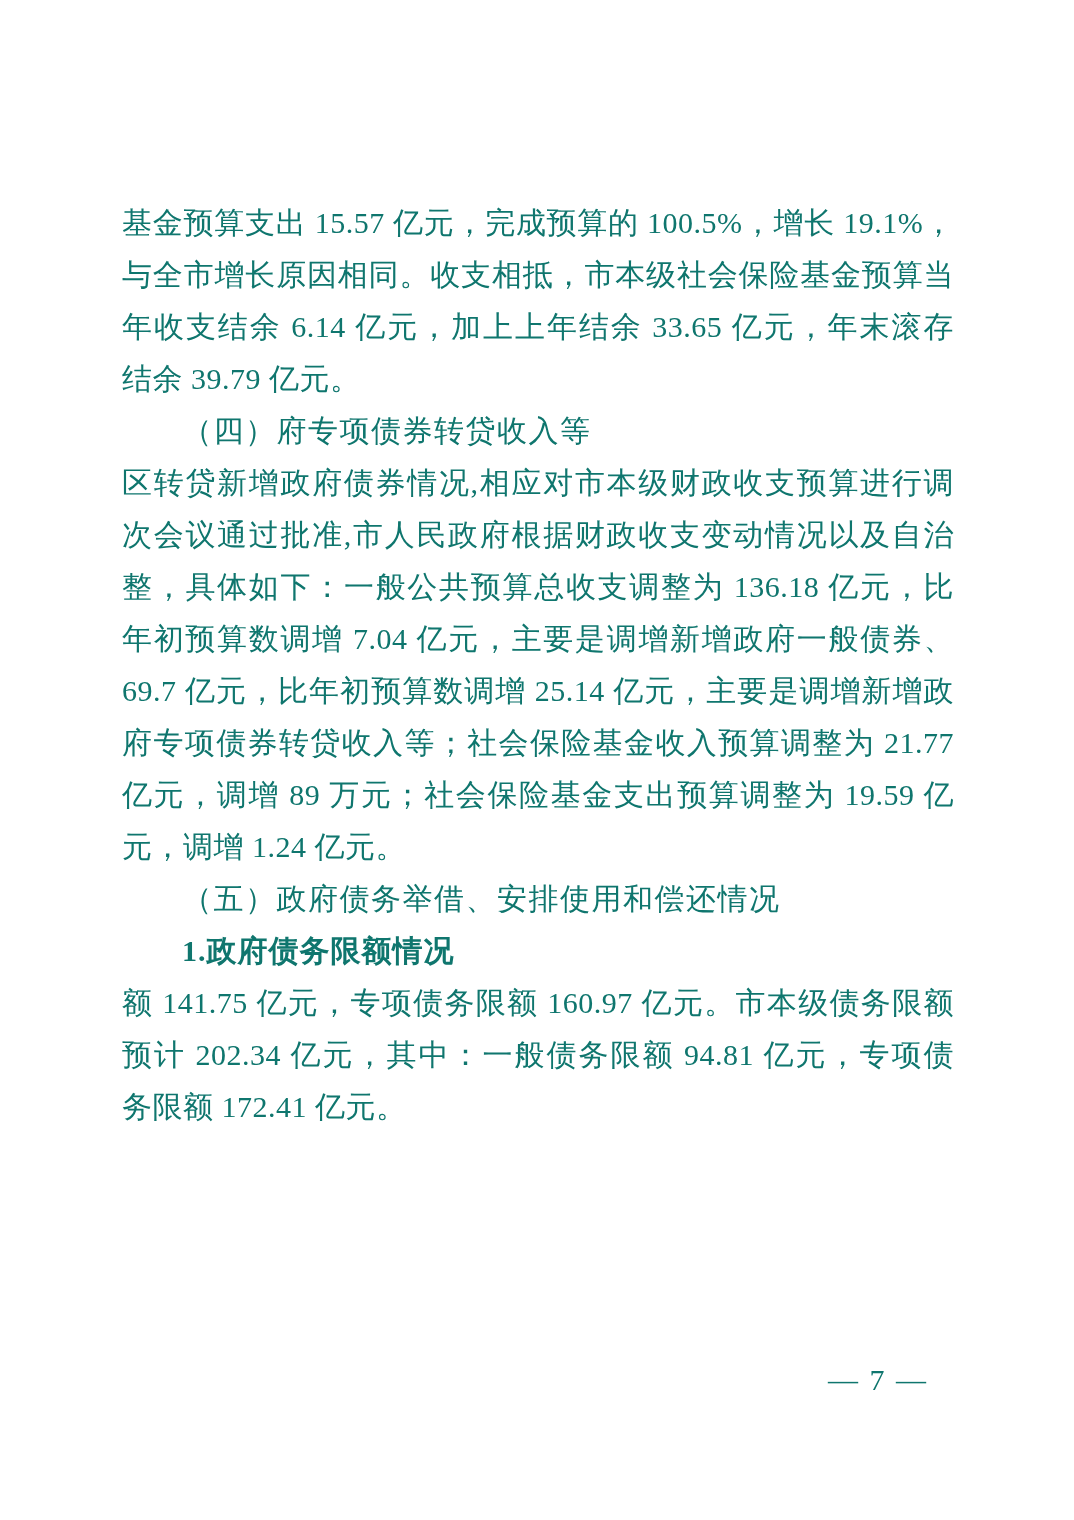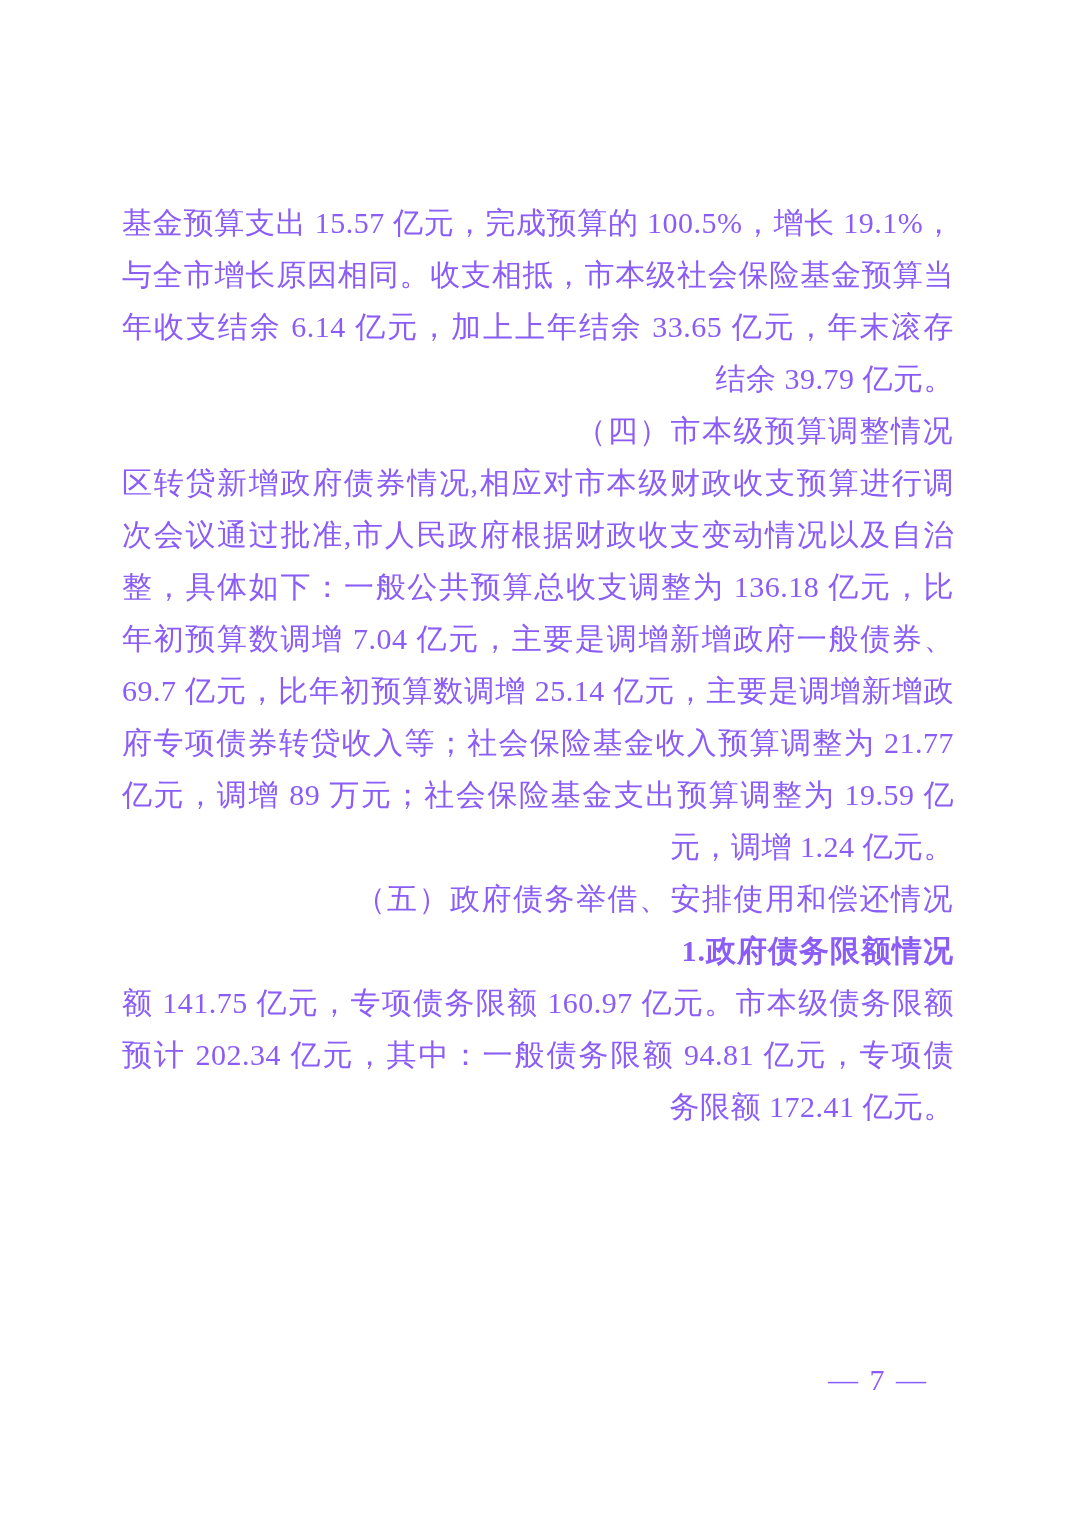--- a/index.html
+++ b/index.html
@@ -5,21 +5,21 @@
   html, body {
     margin: 0;
     padding: 0;
     background: #ffffff;
   }
   .page {
     position: relative;
     width: 1074px;
     height: 1520px;
     background: #ffffff;
-    color: #8b5cf6;
+    color: #0f766e;
     font-family: "Liberation Serif", "DejaVu Serif", serif;
     overflow: hidden;
   }
   .content {
     position: absolute;
     left: 122px;
     top: 197px;
     width: 832px;
   }
   .line {
@@ -30,21 +30,21 @@
     white-space: normal;
   }
   
   .j {
     text-align: justify;
     text-align-last: justify;
     text-justify: inter-character;
   }
   
   .l {
-    text-align: right;
+    text-align: left;
   }
   
   .i {
     text-indent: 60px;
   }
   
   .hk {
     letter-spacing: 1.5px;
   }
   
@@ -64,21 +64,21 @@
 </style>
 </head>
 <body>
 
 <div class="page">
   <div class="content">
     <div class="line j">基金预算支出 15.57 亿元，完成预算的 100.5%，增长 19.1%，</div>
     <div class="line j">与全市增长原因相同。收支相抵，市本级社会保险基金预算当</div>
     <div class="line j">年收支结余 6.14 亿元，加上上年结余 33.65 亿元，年末滚存</div>
     <div class="line l">结余 39.79 亿元。</div>
-    <div class="line l i hk">（四）市本级预算调整情况</div>
+    <div class="line l i hk">（四）府专项债券转贷收入等</div>
     <div class="line j">区转贷新增政府债券情况,相应对市本级财政收支预算进行调</div>
     <div class="line j">次会议通过批准,市人民政府根据财政收支变动情况以及自治</div>
     <div class="line j">整，具体如下：一般公共预算总收支调整为 136.18 亿元，比</div>
     <div class="line j">年初预算数调增 7.04 亿元，主要是调增新增政府一般债券、</div>
     <div class="line j">69.7 亿元，比年初预算数调增 25.14 亿元，主要是调增新增政</div>
     <div class="line j">府专项债券转贷收入等；社会保险基金收入预算调整为 21.77</div>
     <div class="line j">亿元，调增 89 万元；社会保险基金支出预算调整为 19.59 亿</div>
     <div class="line l">元，调增 1.24 亿元。</div>
     <div class="line l i hk">（五）政府债务举借、安排使用和偿还情况</div>
     <div class="line l i hb">1.政府债务限额情况</div>

